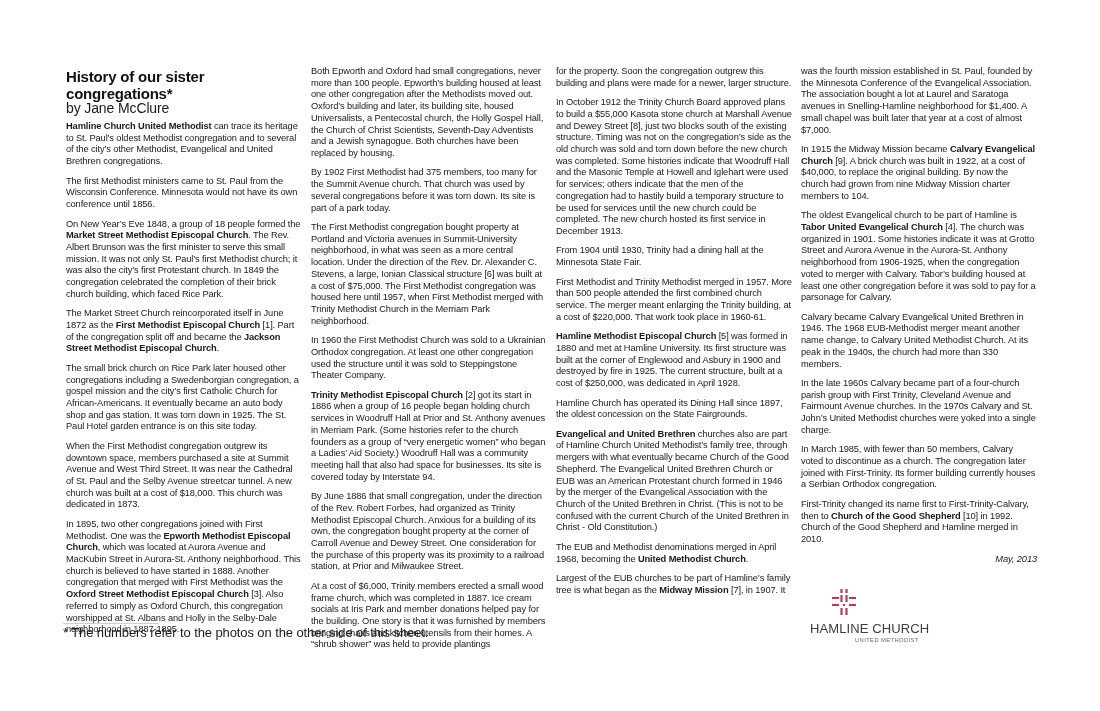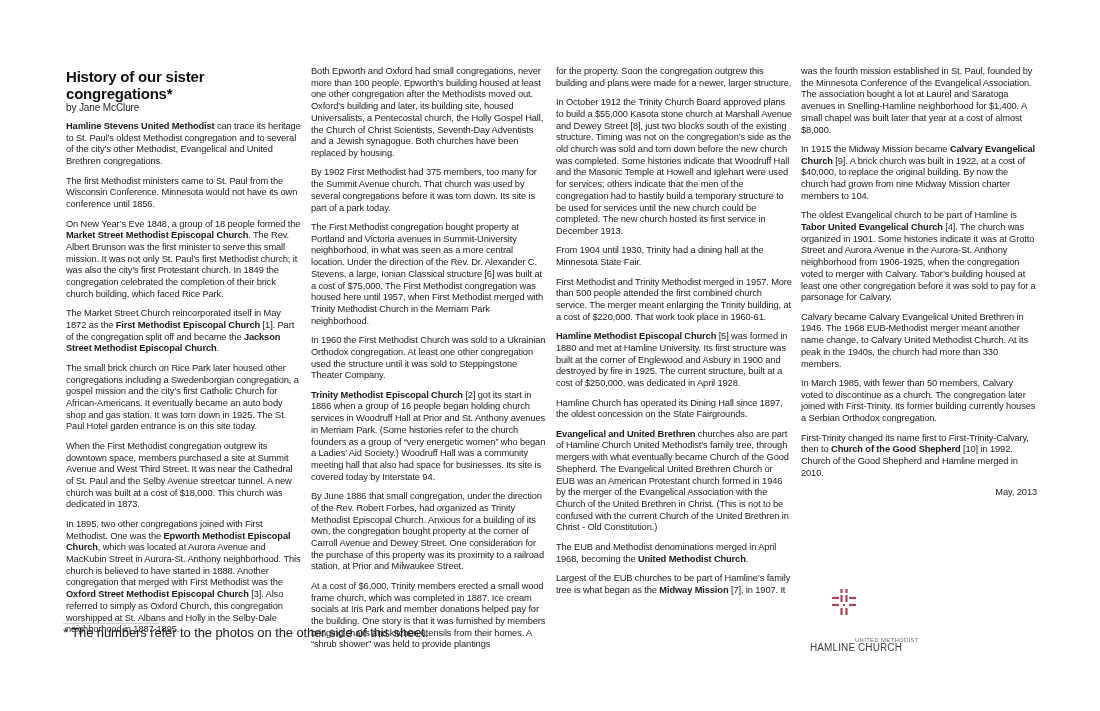--- a/index.html
+++ b/index.html
@@ -39,21 +39,21 @@
     .col p b { font-weight: bold; }
     h1.title {
       margin: 0;
       font-size: 15px;
       line-height: 17px;
       font-weight: bold;
       letter-spacing: -0.2px;
       color: #111;
     }
     .byline {
-      font-size: 10px;
+      font-size: 14px;
       line-height: 12px;
       margin: 0 0 7px 0;
     }
     .footnote-rule {
       position: absolute;
       left: 63px;
       top: 623px;
       width: 96px;
       height: 0;
       border-top: 1px solid #cfcfcf;
@@ -63,45 +63,45 @@
       left: 63px;
       top: 628px;
       font-size: 13px;
       line-height: 9px;
       letter-spacing: -0.1px;
       color: #1a1a1a;
     }
     .date {
       text-align: right;
       margin-top: 4px;
+      font-style: italic;
     }
     .logo {
       position: absolute;
       left: 810px;
       top: 588px;
       width: 120px;
       height: 60px;
     }
     .logo-mark {
       position: absolute;
       left: 20px;
       top: 0;
       width: 28px;
       height: 28px;
     }
     .logo-name {
       position: absolute;
       left: 0;
       top: 35px;
-      font-size: 10px;
+      font-size: 13px;
       line-height: 12px;
       color: #3d3d3d;
       letter-spacing: 0.1px;
       white-space: nowrap;
-      margin-top: 19px;
     }
     .logo-sub {
       position: absolute;
       left: 45px;
       top: 49px;
       font-size: 5.8px;
       line-height: 7px;
       color: #6b6b6b;
       letter-spacing: 0.4px;
       white-space: nowrap;
@@ -109,24 +109,24 @@
   </style>
 </head>
 <body>
 
 <div class="page">
 
   <div class="col col1">
     <h1 class="title">History of our sister congregations*</h1>
     <div class="byline">by Jane McClure</div>
     <div class="paras">
-        <p><b>Hamline Stevens United Methodist</b><span> can trace its heritage to St. Paul’s oldest Methodist congregation and to several of the city’s other Methodist, Evangelical and United Brethren congregations.</span></p>
+        <p><b>Hamline Church United Methodist</b><span> can trace its heritage to St. Paul’s oldest Methodist congregation and to several of the city’s other Methodist, Evangelical and United Brethren congregations.</span></p>
         <p><span>The first Methodist ministers came to St. Paul from the Wisconsin Conference. Minnesota would not have its own conference until 1856.</span></p>
         <p><span>On New Year’s Eve 1848, a group of 18 people formed the </span><b>Market Street Methodist Episcopal Church</b><span>. The Rev. Albert Brunson was the first minister to serve this small mission. It was not only St. Paul’s first Methodist church; it was also the city’s first Protestant church. In 1849 the congregation celebrated the completion of their brick church building, which faced Rice Park.</span></p>
-        <p><span>The Market Street Church reincorporated itself in May 1872 as the </span><b>First Methodist Episcopal Church</b><span> [1]. Part of the congregation split off and became the </span><b>Jackson Street Methodist Episcopal Church</b><span>.</span></p>
+        <p><span>The Market Street Church reincorporated itself in June 1872 as the </span><b>First Methodist Episcopal Church</b><span> [1]. Part of the congregation split off and became the </span><b>Jackson Street Methodist Episcopal Church</b><span>.</span></p>
         <p><span>The small brick church on Rice Park later housed other congregations including a Swedenborgian congregation, a gospel mission and the city’s first Catholic Church for African-Americans. It eventually became an auto body shop and gas station. It was torn down in 1925. The St. Paul Hotel garden entrance is on this site today.</span></p>
         <p><span>When the First Methodist congregation outgrew its downtown space, members purchased a site at Summit Avenue and West Third Street. It was near the Cathedral of St. Paul and the Selby Avenue streetcar tunnel. A new church was built at a cost of $18,000. This church was dedicated in 1873.</span></p>
         <p><span>In 1895, two other congregations joined with First Methodist. One was the </span><b>Epworth Methodist Episcopal Church</b><span>, which was located at Aurora Avenue and MacKubin Street in Aurora-St. Anthony neighborhood. This church is believed to have started in 1888. Another congregation that merged with First Methodist was the </span><b>Oxford Street Methodist Episcopal Church</b><span> [3]. Also referred to simply as Oxford Church, this congregation worshipped at St. Albans and Holly in the Selby-Dale neighborhood in 1887-1895.</span></p>
       </div>
   </div>
 
   <div class="col col2">
     <div class="paras">
         <p><span>Both Epworth and Oxford had small congregations, never more than 100 people. Epworth’s building housed at least one other congregation after the Methodists moved out. Oxford’s building and later, its building site, housed Universalists, a Pentecostal church, the Holly Gospel Hall, the Church of Christ Scientists, Seventh-Day Adventists and a Jewish synagogue. Both churches have been replaced by housing.</span></p>
         <p><span>By 1902 First Methodist had 375 members, too many for the Summit Avenue church. That church was used by several congregations before it was torn down. Its site is part of a park today.</span></p>
@@ -147,24 +147,25 @@
         <p><b>Hamline Methodist Episcopal Church</b><span> [5] was formed in 1880 and met at Hamline University. Its first structure was built at the corner of Englewood and Asbury in 1900 and destroyed by fire in 1925. The current structure, built at a cost of $250,000, was dedicated in April 1928.</span></p>
         <p><span>Hamline Church has operated its Dining Hall since 1897, the oldest concession on the State Fairgrounds.</span></p>
         <p><b>Evangelical and United Brethren</b><span> churches also are part of Hamline Church United Methodist’s family tree, through mergers with what eventually became Church of the Good Shepherd. The Evangelical United Brethren Church or EUB was an American Protestant church formed in 1946 by the merger of the Evangelical Association with the Church of the United Brethren in Christ. (This is not to be confused with the current Church of the United Brethren in Christ - Old Constitution.)</span></p>
         <p><span>The EUB and Methodist denominations merged in April 1968, becoming the </span><b>United Methodist Church</b><span>.</span></p>
         <p><span>Largest of the EUB churches to be part of Hamline’s family tree is what began as the </span><b>Midway Mission</b><span> [7], in 1907. It</span></p>
       </div>
   </div>
 
   <div class="col col4">
     <div class="paras">
-        <p><span>was the fourth mission established in St. Paul, founded by the Minnesota Conference of the Evangelical Association. The association bought a lot at Laurel and Saratoga avenues in Snelling-Hamline neighborhood for $1,400. A small chapel was built later that year at a cost of almost $8,000.</span></p>
+        <p><span>was the fourth mission established in St. Paul, founded by the Minnesota Conference of the Evangelical Association. The association bought a lot at Laurel and Saratoga avenues in Snelling-Hamline neighborhood for $1,400. A small chapel was built later that year at a cost of almost $7,000.</span></p>
         <p><span>In 1915 the Midway Mission became </span><b>Calvary Evangelical Church</b><span> [9]. A brick church was built in 1922, at a cost of $40,000, to replace the original building. By now the church had grown from nine Midway Mission charter members to 104.</span></p>
         <p><span>The oldest Evangelical church to be part of Hamline is </span><b>Tabor United Evangelical Church</b><span> [4]. The church was organized in 1901. Some histories indicate it was at Grotto Street and Aurora Avenue in the Aurora-St. Anthony neighborhood from 1906-1925, when the congregation voted to merger with Calvary. Tabor’s building housed at least one other congregation before it was sold to pay for a parsonage for Calvary.</span></p>
         <p><span>Calvary became Calvary Evangelical United Brethren in 1946. The 1968 EUB-Methodist merger meant another name change, to Calvary United Methodist Church. At its peak in the 1940s, the church had more than 330 members.</span></p>
+        <p><span>In the late 1960s Calvary became part of a four-church parish group with First Trinity, Cleveland Avenue and Fairmount Avenue churches. In the 1970s Calvary and St. John’s United Methodist churches were yoked into a single charge.</span></p>
         <p><span>In March 1985, with fewer than 50 members, Calvary voted to discontinue as a church. The congregation later joined with First-Trinity. Its former building currently houses a Serbian Orthodox congregation.</span></p>
         <p><span>First-Trinity changed its name first to First-Trinity-Calvary, then to </span><b>Church of the Good Shepherd</b><span> [10] in 1992. Church of the Good Shepherd and Hamline merged in 2010.</span></p>
       </div>
     <div class="date">May, 2013</div>
   </div>
 
   <div class="footnote-rule"></div>
   <div class="footnote">* The numbers refer to the photos on the other side of this sheet.</div>
 
   <div class="logo">

